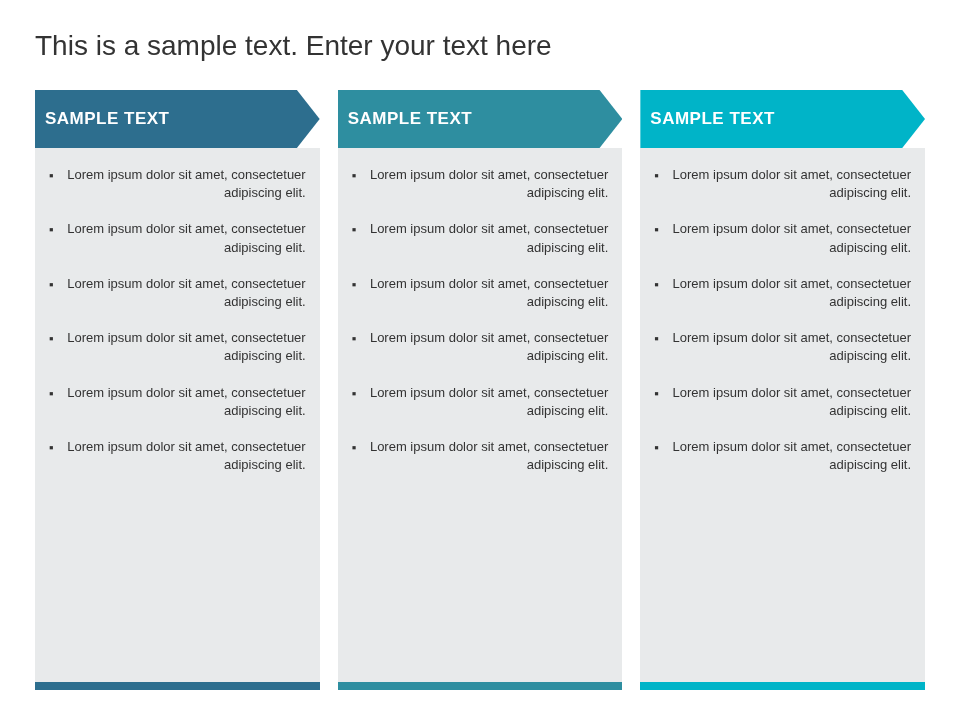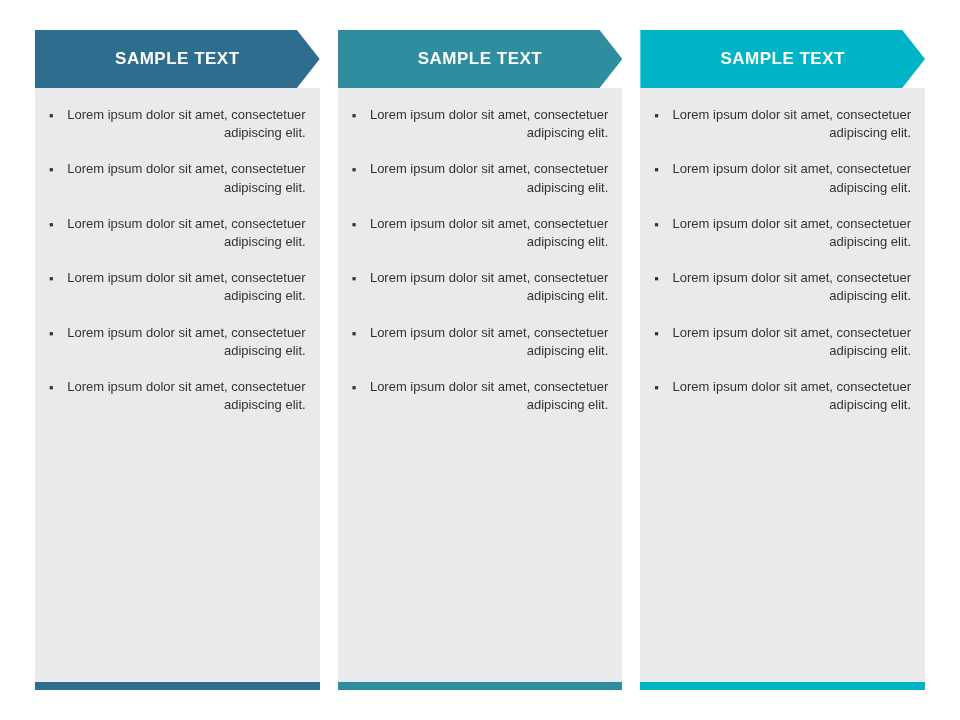--- a/index.html
+++ b/index.html
@@ -43,21 +43,21 @@
 
     .column-header {
       position: relative;
       color: #ffffff;
       font-weight: bold;
       font-size: 17px;
       text-align: center;
       padding: 16px 10px 16px 10px;
       display: flex;
       align-items: center;
-      justify-content: center;
+      justify-content: flex-start;
       clip-path: polygon(0 0, 92% 0, 100% 50%, 92% 100%, 0 100%);
       letter-spacing: 0.5px;
       min-height: 58px;
     }
 
     .col1 .column-header { background-color: #2d6e8e; }
     .col2 .column-header { background-color: #2e8ea0; }
     .col3 .column-header { background-color: #00b4c8; }
 
     .column-body {
@@ -101,20 +101,21 @@
     }
 
     .col1 .column-footer { background-color: #2d6e8e; }
     .col2 .column-footer { background-color: #2e8ea0; }
     .col3 .column-footer { background-color: #00b4c8; }
   </style>
 </head>
 <body>
 
 <div class="page">
+  <div class="page-title">This is a sample text. Enter your text here</div>
   <div class="columns">
 
     <div class="column col1">
       <div class="column-header">
         <span>SAMPLE TEXT</span>
       </div>
       <div class="column-body">
       <div class="bullet-item">
             <span class="bullet-marker">▪</span>
             <span class="bullet-text">Lorem ipsum dolor sit amet, consectetuer adipiscing elit.</span>

